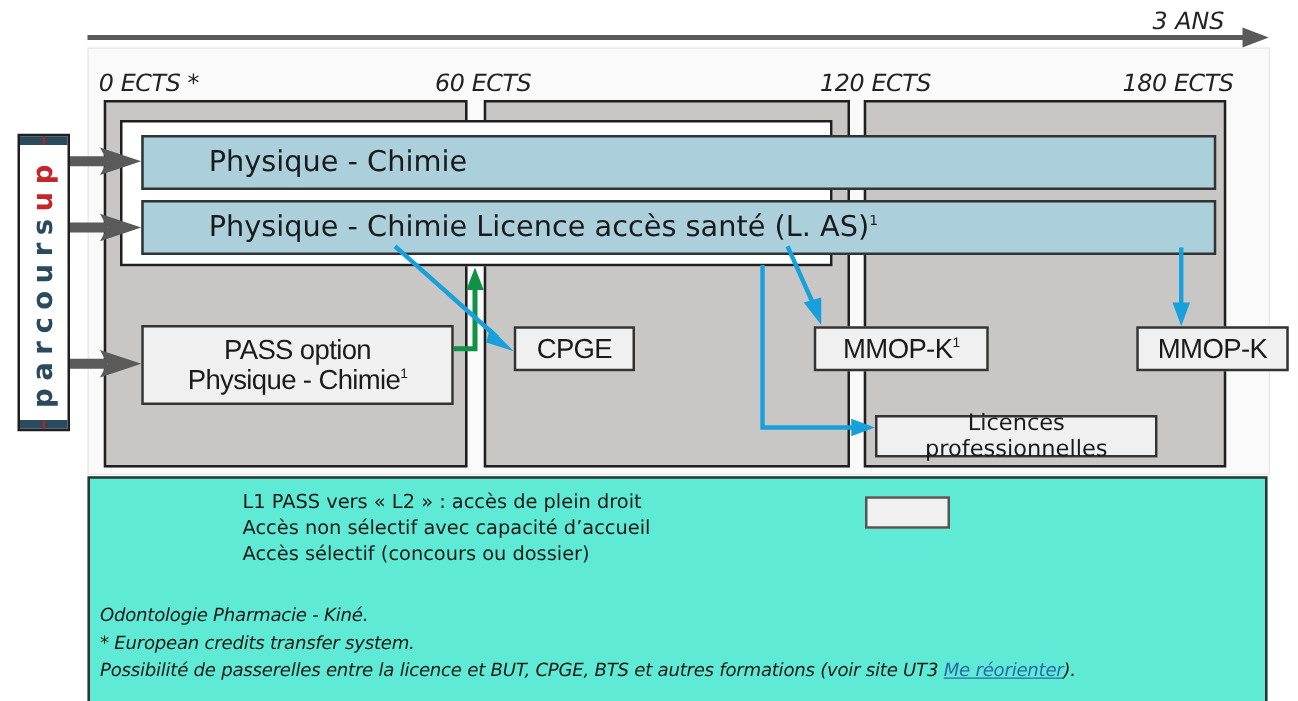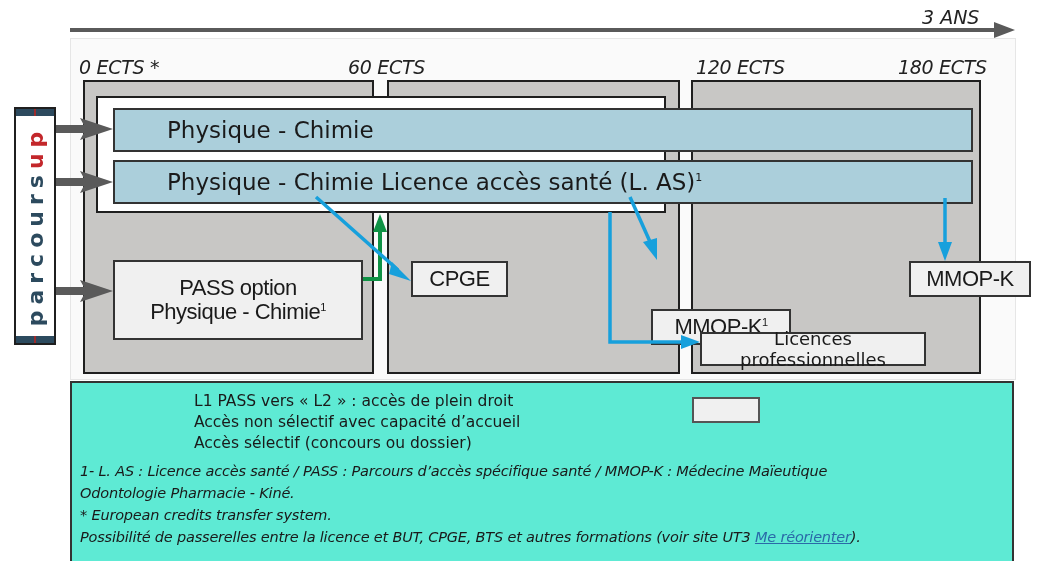--- a/index.html
+++ b/index.html
@@ -35,45 +35,45 @@
 <body>
 
 <div id="stage">
 
   <div class="three-ans">3 ANS</div>
 
   <div class="panel-bg"></div>
 
   <div class="ects" style="left:79px;">0 ECTS *</div>
   <div class="ects" style="left:348px;">60 ECTS</div>
-  <div class="ects" style="left:656px;margin-left:40px;">120 ECTS</div>
+  <div class="ects" style="left:656px;">120 ECTS</div>
   <div class="ects" style="left:898px;">180 ECTS</div>
 
   <div class="year-col" style="left:83px; top:80px; width:291px; height:294px;"></div>
   <div class="year-col" style="left:387px; top:80px; width:293px; height:294px;"></div>
   <div class="year-col" style="left:691px; top:80px; width:290px; height:294px;"></div>
 
   <div class="white-frame"></div>
 
   <div class="track" style="left:113px; top:108px; width:860px; height:44px;">
     <span class="t"><span>Physique - Chimie</span></span>
   </div>
   <div class="track" style="left:113px; top:160px; width:860px; height:44px;align-items:center;">
     <span class="t"><span>Physique - Chimie Licence accès santé (L. AS)</span><sup>1</sup></span>
   </div>
 
-  <div class="box arial pass" style="left:113px; top:260px; width:250px; height:80px; flex-direction:column;">
+  <div class="box arial pass" style="left:113px; top:260px; width:250px; height:64px; flex-direction:column;">
     <span>PASS option</span>
     <span><span>Physique - Chimie</span><sup>1</sup></span>
   </div>
 
   <div class="box arial" style="left:411px; top:261px; width:97px; height:36px;">
     <span>CPGE</span>
   </div>
-  <div class="box arial" style="left:651px; top:261px; width:140px; height:36px;margin-top:48px;">
+  <div class="box arial" style="left:651px; top:261px; width:140px; height:36px;">
     <span><span>MMOP-K</span><sup>1</sup></span>
   </div>
   <div class="box arial" style="left:909px; top:261px; width:122px; height:36px;">
     <span>MMOP-K</span>
   </div>
   <div class="box dejavu" style="left:700px; top:332px; width:226px; height:34px;">
     <span>Licences professionnelles</span>
   </div>
 
   <div class="parcoursup">
@@ -144,21 +144,20 @@
     </g>
   </svg>
 
   <div class="legend">
     <div class="leg-row" style="top:9px;">L1 PASS vers « L2 » : accès de plein droit</div>
     <div class="leg-row" style="top:30px;">Accès non sélectif avec capacité d’accueil</div>
     <div class="leg-row" style="top:51px;">Accès sélectif (concours ou dossier)</div>
 
     <div class="hm-swatch"></div>
 
-    <div class="note" style="top:80px;">1- L. AS : Licence accès santé / PASS : Parcours d’accès spécifique santé / MMOP-K : Médecine Maïeutique</div>
     <div class="note" style="top:102px;">Odontologie Pharmacie - Kiné.</div>
     <div class="note" style="top:124px;">* European credits transfer system.</div>
     <div class="note" style="top:146px;">
       <span>Possibilité de passerelles entre la licence et BUT, CPGE, BTS et autres formations (voir site UT3 </span><a>Me réorienter</a><span>).</span>
     </div>
   </div>
 
 </div>
 
 </body></html>

